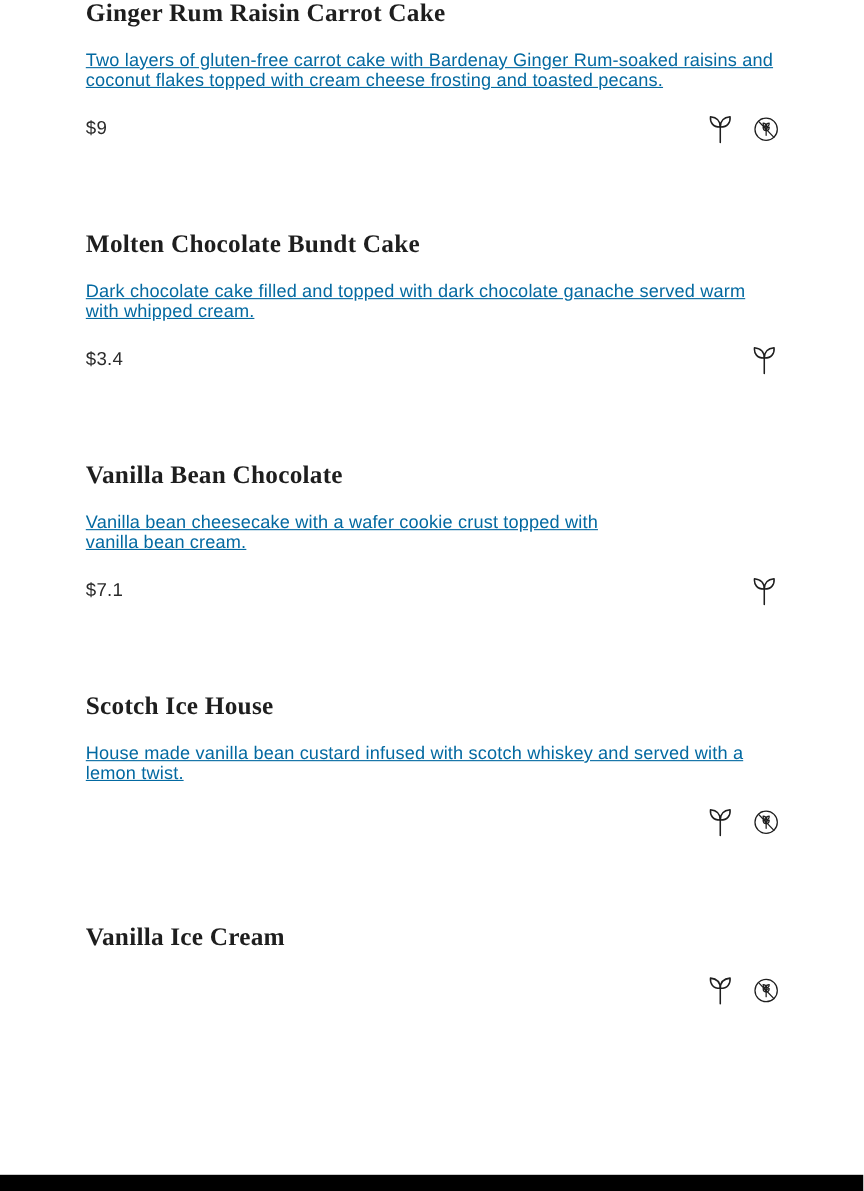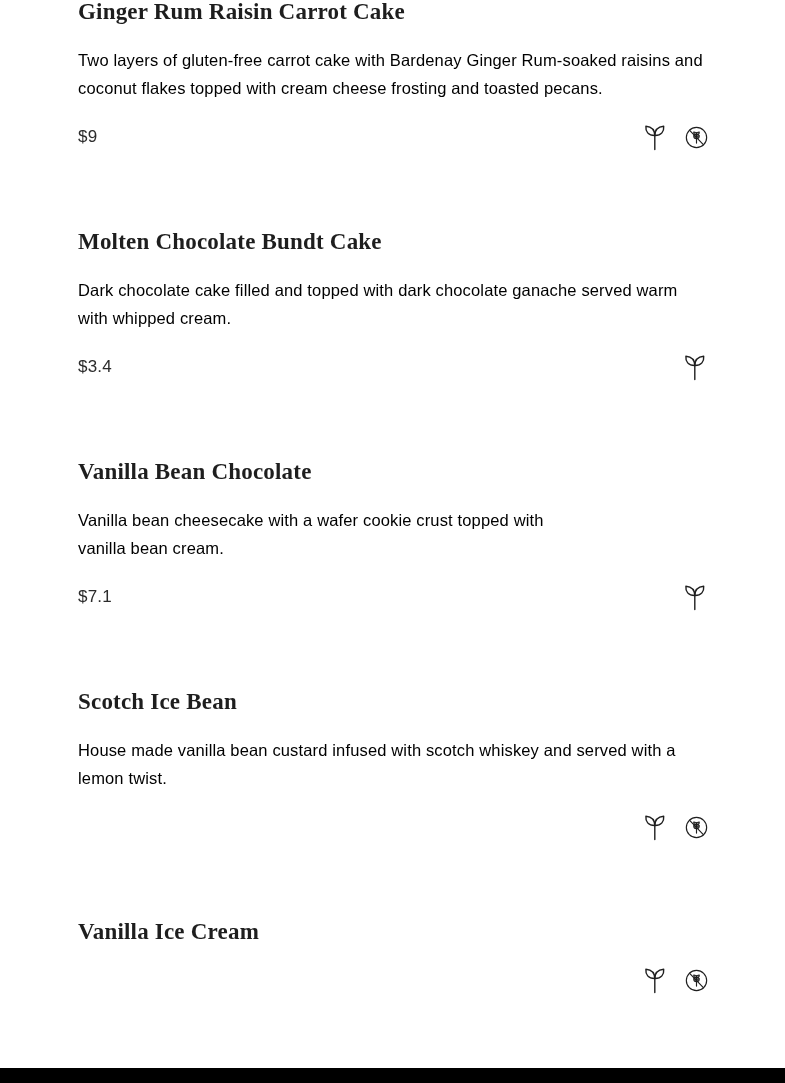--- a/index.html
+++ b/index.html
@@ -21,25 +21,26 @@
     font-family: "Liberation Serif", serif;
     font-weight: 600;
     font-size: 23px;
     line-height: 24px;
     letter-spacing: 0.2px;
     color: #1e1e1e;
     margin: 0 0 22px 0;
   }
   .item-desc {
     font-size: 16.5px;
-    line-height: 28px;
+    line-height: 18px;
     letter-spacing: 0.15px;
-    color: #000000;
+    color: #0369a1;
     margin: 0 0 21px 0;
     white-space: pre;
+    text-decoration: underline;
   }
   .item-meta {
     display: flex;
     justify-content: space-between;
     align-items: center;
     height: 28px;
   }
   .item-price {
     font-size: 17px;
     letter-spacing: 0.2px;
@@ -123,21 +124,21 @@
             <path d="M12.8 26.5 L12.8 12.5"></path>
             <path d="M12.8 12.5 C6.2 12.6 3.4 8.4 3.9 3.2 C9.6 3.8 12.8 7.2 12.8 12.5 Z"></path>
             <path d="M12.8 12.5 C19.4 12.6 22.2 8.4 21.7 3.2 C16 3.8 12.8 7.2 12.8 12.5 Z"></path>
           </svg>
         </span>
       </span>
     </div>
   </section>
 
   <section class="menu-item">
-    <h3 class="item-title">Scotch Ice Bean</h3>
+    <h3 class="item-title">Scotch Ice House</h3>
     <p class="item-desc">House made vanilla bean custard infused with scotch whiskey and served with a
 lemon twist.</p>
     <div class="item-meta">
       <span class="item-price"></span>
       <span class="item-icons">
         <span class="dietary-icon">
           <svg width="26" height="28" viewBox="0 0 26 28" fill="none" stroke="#1f1f1f" stroke-width="1.4" stroke-linecap="round" stroke-linejoin="round">
             <path d="M12.8 26.5 L12.8 12.5"></path>
             <path d="M12.8 12.5 C6.2 12.6 3.4 8.4 3.9 3.2 C9.6 3.8 12.8 7.2 12.8 12.5 Z"></path>
             <path d="M12.8 12.5 C19.4 12.6 22.2 8.4 21.7 3.2 C16 3.8 12.8 7.2 12.8 12.5 Z"></path>

